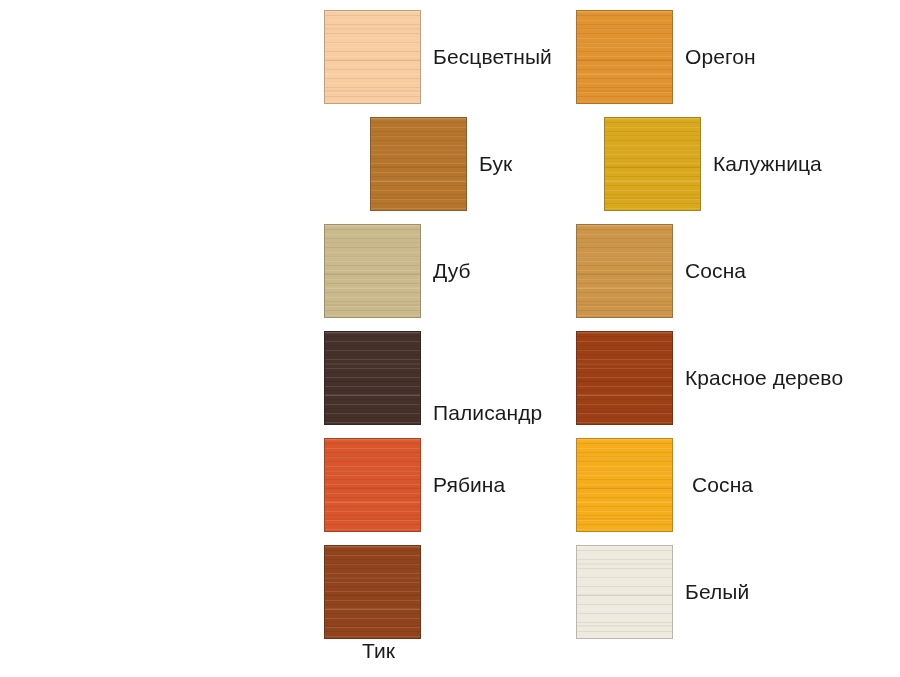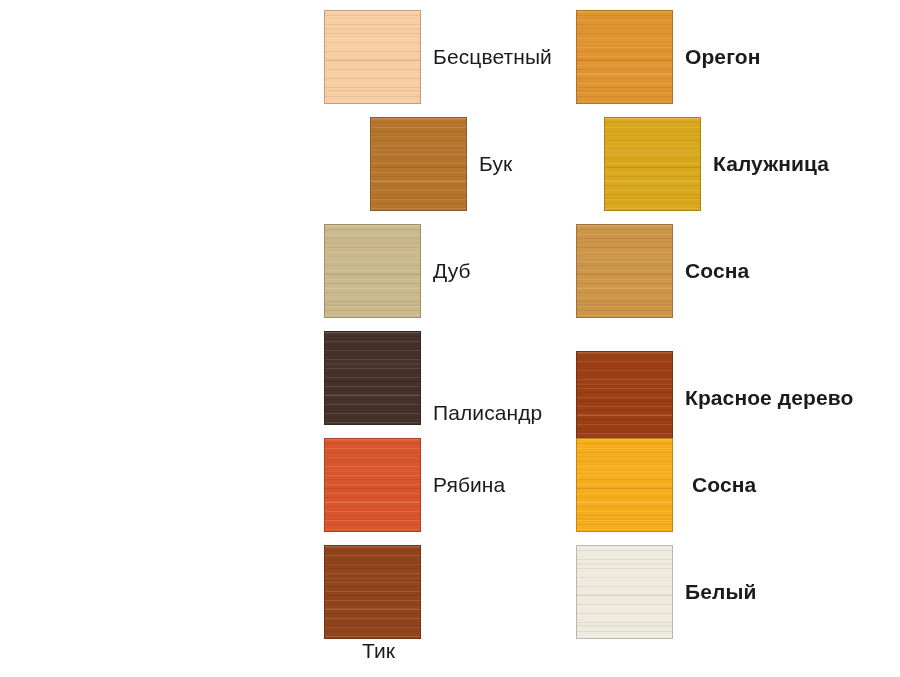--- a/index.html
+++ b/index.html
@@ -21,21 +21,21 @@
     border-radius: 17px;
   }
 
   .swatch-row {
     position: absolute;
     display: flex;
     align-items: center;
     height: 94px;
   }
   .swatch-row.col-left  { left: 324px; }
-  .swatch-row.col-right { left: 576px; font-weight: bold; }
+  .swatch-row.col-right { left: 576px; }
 
   .chip {
     position: relative;
     width: 97px;
     height: 94px;
     flex: 0 0 auto;
     box-sizing: border-box;
     border: 1px solid rgba(0,0,0,0.22);
     overflow: hidden;
   }
@@ -140,21 +140,21 @@
       </div>
       <div class="chip-label">Калужница</div>
     </div>
     <div class="swatch-row col-right" style="top: 224px;">
       <div class="chip" style="background: rgb(205, 149, 72);">
         <div class="grain"></div>
         <div class="grain-2"></div>
       </div>
       <div class="chip-label">Сосна</div>
     </div>
-    <div class="swatch-row col-right" style="top: 351px;">
+    <div class="swatch-row col-right" style="top: 331px;">
       <div class="chip" style="background: rgb(156, 63, 21);">
         <div class="grain"></div>
         <div class="grain-2"></div>
       </div>
       <div class="chip-label">Красное дерево</div>
     </div>
     <div class="swatch-row col-right" style="top: 438px; gap: 7px;">
       <div class="chip" style="background: rgb(246, 173, 28);">
         <div class="grain"></div>
         <div class="grain-2"></div>

